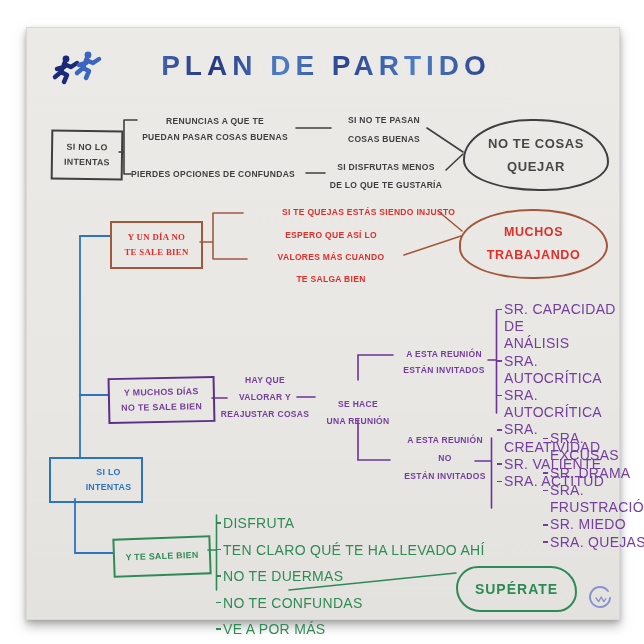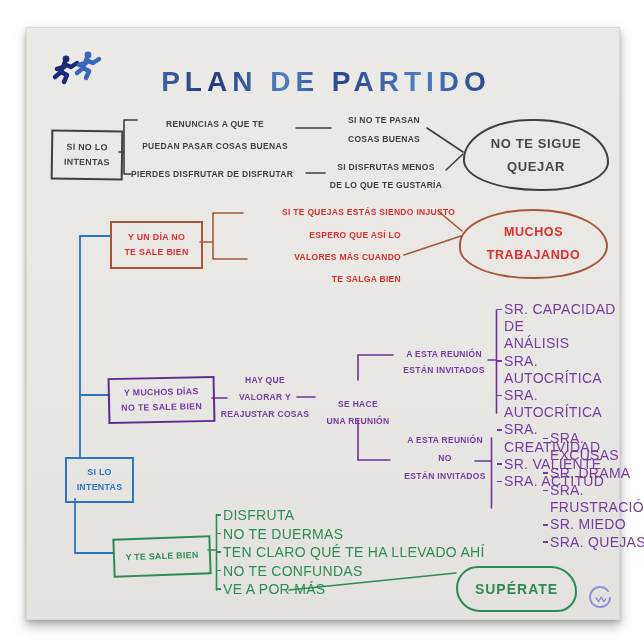--- a/index.html
+++ b/index.html
@@ -8,21 +8,21 @@
     font-family:"Liberation Sans",sans-serif;overflow:hidden;
   }
   .poster{
     position:absolute;left:26px;top:27px;width:592px;height:591px;
     background:linear-gradient(180deg,#ebeae7 0%,#e8e7e4 60%,#e3e2de 100%);
     border:1px solid #d9d8d4;
     box-shadow:0 6px 10px rgba(110,110,110,.5),0 2px 4px rgba(0,0,0,.18);
   }
   .wires{position:absolute;left:0;top:0;}
   .title{
-    position:absolute;left:119px;top:38px;width:360px;text-align:center;
+    position:absolute;left:119px;top:22px;width:360px;text-align:center;
     font-size:28px;font-weight:bold;letter-spacing:5px;white-space:pre;
     color:#35509f;
     background:linear-gradient(93deg,#4a6fb5 0%,#24367e 18%,#4d7ec6 38%,#2c4390 55%,#4d7ec6 75%,#24367e 100%);
     -webkit-background-clip:text;background-clip:text;-webkit-text-fill-color:transparent;
   }
   .lbl{
     position:absolute;font-size:8.5px;font-weight:bold;letter-spacing:.3px;
     color:#3f3f3f;white-space:pre-line;text-align:center;line-height:17px;
   }
   .nowrap{white-space:pre;}
@@ -45,21 +45,21 @@
   .c-purple{color:#743d9e;border-color:#5c2e8c;}
   .c-green{color:#2f8b55;border-color:#2f8b55;}
   
   .vlist{position:absolute;font-size:14px;font-weight:normal;letter-spacing:.3px;}
   .vlist div{position:relative;white-space:pre-line;}
   .vlist div::before{
     content:"";position:absolute;left:-7px;width:5px;height:1.6px;background:currentColor;
   }
   .lh172 div{line-height:17.2px;}  .lh172 div::before{top:7.6px;}
   .lh173 div{line-height:17.3px;}  .lh173 div::before{top:7.7px;}
-  .lh185 div{line-height:18.5px;}  .lh185 div::before{top:8.3px;}
+  .lh185 div{line-height:18.5px;margin-top:8px;}  .lh185 div::before{top:8.3px;}
   .rot-m2{transform:rotate(-2deg);}
   .rot-m1{transform:rotate(-1.2deg);}
   .rot-p1{transform:rotate(.8deg);}
   .logo-runners{position:absolute;left:22px;top:16px;}
   .watermark{position:absolute;left:560px;top:556px;}
 </style>
 </head>
 <body>
 
 <div class="page">
@@ -114,38 +114,38 @@
           </g>
         </g>
       </svg>
     </div>
     <div class="title">PLAN DE PARTIDO</div>
 
     <div class="box c-black rot-p1" style="left:24px;top:102px;width:68px;height:46px;border-width:2.5px;">
       <span>SI NO LO
 INTENTAS</span>
     </div>
-    <div class="lbl" style="left:110px;top:85px;width:156px;line-height:22px;">RENUNCIAS A QUE TE
+    <div class="lbl" style="left:110px;top:85px;width:156px;line-height:16px;">RENUNCIAS A QUE TE
 PUEDAN PASAR COSAS BUENAS</div>
     <div class="lbl" style="left:307px;top:83px;width:100px;line-height:19px;">SI NO TE PASAN
 COSAS BUENAS</div>
-    <div class="lbl nowrap" style="left:104px;top:138px;text-align:left;line-height:16px;">PIERDES DISFRUTAR DE DISFRUTAR</div>
+    <div class="lbl nowrap" style="left:104px;top:138px;text-align:left;line-height:16px;">PIERDES OPCIONES DE CONFUNDAS</div>
     <div class="lbl" style="left:300px;top:130px;width:118px;line-height:18px;">SI DISFRUTAS MENOS
 DE LO QUE TE GUSTARÍA</div>
     <div class="oval c-black" style="left:436px;top:91px;width:142px;height:68px;font-size:13px;line-height:23px;letter-spacing:.6px;border-radius:48% 52% 46% 54% / 58% 62% 42% 44%;color:#474747;">
-      <span>NO TE SIGUE
+      <span>NO TE COSAS
 QUEJAR</span>
     </div>
 
-    <div class="box c-brown" style="left:83px;top:193px;width:89px;height:44px;">
+    <div class="box c-brown" style="left:83px;top:193px;width:89px;height:44px;font-family:Liberation Serif, serif;">
       <span class="c-red">Y UN DÍA NO
 TE SALE BIEN</span>
     </div>
     <div class="lbl c-red nowrap" style="left:224px;top:177px;text-align:left;line-height:15px;margin-left:31px;">SI TE QUEJAS ESTÁS SIENDO INJUSTO</div>
-    <div class="lbl c-red" style="left:234px;top:196px;width:140px;line-height:22px;text-align:right;">ESPERO QUE ASÍ LO
+    <div class="lbl c-red" style="left:234px;top:196px;width:140px;line-height:22px;">ESPERO QUE ASÍ LO
 VALORES MÁS CUANDO
 TE SALGA BIEN</div>
     <div class="oval c-brown" style="left:432px;top:181px;width:145px;height:66px;font-size:12.5px;line-height:23px;letter-spacing:.6px;border-radius:50% 50% 50% 50% / 52% 55% 48% 45%;">
       <span class="c-red">MUCHOS
 TRABAJANDO</span>
     </div>
 
     <div class="box c-purple rot-m1" style="left:81px;top:349px;width:103px;height:42px;">
       <span>Y MUCHOS DÍAS
 NO TE SALE BIEN</span>
@@ -170,32 +170,32 @@
 NO
 ESTÁN INVITADOS</div>
     <div class="vlist lh173 c-purple" style="left:491px;top:402px;margin-left:32px;">
         <div>SRA. EXCUSAS</div>
         <div>SR. DRAMA</div>
         <div>SRA. FRUSTRACIÓN</div>
         <div>SR. MIEDO</div>
         <div>SRA. QUEJAS</div>
       </div>
 
-    <div class="box c-blue" style="left:38px;top:429px;width:65px;height:42px;">
+    <div class="box c-blue" style="left:22px;top:429px;width:65px;height:42px;padding-left:25px;">
       <span>SI LO
 INTENTAS</span>
     </div>
 
     <div class="box c-green rot-m2" style="left:86px;top:509px;width:94px;height:35px;">
       <span>Y TE SALE BIEN</span>
     </div>
     <div class="vlist lh185 c-green" style="left:196px;top:478px;">
         <div>DISFRUTA</div>
+        <div>TEN CLARO QUÉ TE HA LLEVADO AHÍ</div>
         <div>NO TE DUERMAS</div>
-        <div>TEN CLARO QUÉ TE HA LLEVADO AHÍ</div>
         <div>NO TE CONFUNDAS</div>
         <div>VE A POR MÁS</div>
       </div>
     <div class="oval c-green" style="left:429px;top:538px;width:117px;height:42px;font-size:14px;letter-spacing:1px;border-radius:22px 26px 20px 24px;">
       <span>SUPÉRATE</span>
     </div>
 
     <div class="watermark">
       <svg width="28" height="28" viewBox="0 0 28 28">
         <path d="M21 7 A10 10 0 1 0 23 14" fill="none" stroke="#8a93d0" stroke-width="2" stroke-linecap="round"></path>

